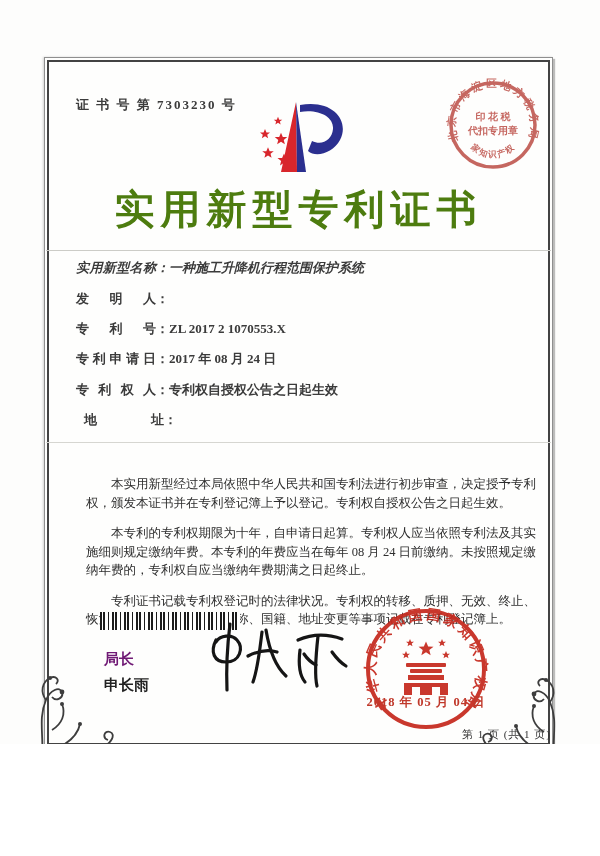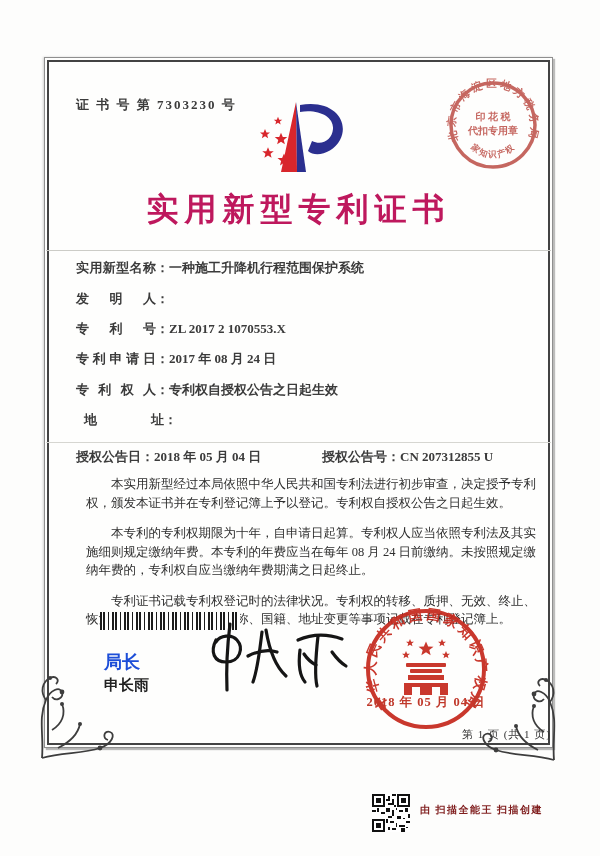--- a/index.html
+++ b/index.html
@@ -1,18 +1,18 @@
 <!DOCTYPE html>
 <html><head>
 <meta charset="utf-8">
 <style>
   * { margin:0; padding:0; box-sizing:border-box; }
   html,body { background:#ffffff; }
   #canvas {
-    position:relative; width:600px; height:856px;
+    position:relative; width:600px; height:744px;
     background:#fdfdfc; overflow:hidden;
     font-family:"Liberation Serif","DejaVu Serif",serif;
     color:#3a3a3a;
   }
   
   .frame {
     position:absolute; left:44px; top:57px; width:509px; height:691px;
     border:1px solid #8f8f8f;
     box-shadow:2px 2px 1px rgba(70,70,70,.35), -1px 0 2px rgba(90,90,90,.25);
     background:#fefefd;
@@ -20,22 +20,22 @@
   .frame-inner { position:absolute; inset:2px; border:2px solid #434343; }
   .fold-line { position:absolute; left:46px; width:505px; height:1px; background:#ccccc7; }
   
   .cert-no {
     position:absolute; left:76px; top:96px;
     font-size:13px; font-weight:700; letter-spacing:2px; color:#3c3c3c;
   }
   .logo { position:absolute; left:253px; top:96px; width:94px; height:84px; }
   .tax-seal { position:absolute; left:438px; top:70px; width:110px; height:110px; opacity:.8; }
   .title {
-    position:absolute; left:46px; top:188px; width:505px; text-align:center;
-    font-size:32px; font-weight:700; letter-spacing:6px; color:#be185d;
+    position:absolute; left:46px; top:182px; width:505px; text-align:center;
+    font-size:40px; font-weight:700; letter-spacing:6px; color:#4d7c0f;
   }
   
   .field-row { position:absolute; left:76px; width:476px; display:flex; font-size:13px; font-weight:700; color:#3b3b3b; line-height:17px; }
   .field-label { display:inline-block; width:80px; text-align:justify; text-align-last:justify; flex:0 0 80px; }
   .field-colon { flex:0 0 12px; }
   .field-value { flex:1; }
   .grant-row { position:absolute; left:76px; top:448px; width:476px; display:flex; font-size:13px; font-weight:700; color:#3b3b3b; }
   .grant-left { width:246px; flex:0 0 246px; }
   
   .body-text {
@@ -43,21 +43,21 @@
     font-size:12.5px; line-height:18.5px; color:#2e2e2e; font-weight:500;
   }
   .body-text p { text-indent:2em; margin:12px; }
   
   .barcode {
     position:absolute; left:100px; top:612px; width:140px; height:18px;
     background:repeating-linear-gradient(90deg,
       #1c1c1c 0 2px, #fff 2px 3px, #1c1c1c 3px 5px, #fff 5px 8px,
       #1c1c1c 8px 9px, #fff 9px 12px);
   }
-  .director-title { position:absolute; left:104px; top:650px; font-family:"Liberation Sans","DejaVu Sans",sans-serif; font-size:18px; font-weight:700; color:#1d4ed8; }
+  .director-title { position:absolute; left:104px; top:650px; font-family:"Liberation Sans","DejaVu Sans",sans-serif; font-size:15px; font-weight:700; color:#701a75; }
   .director-name  { position:absolute; left:104px; top:676px; font-family:"Liberation Sans","DejaVu Sans",sans-serif; font-size:15px; font-weight:700; color:#222; }
   .signature { position:absolute; left:200px; top:616px; width:170px; height:84px; }
   .office-seal { position:absolute; left:356px; top:601px; width:140px; height:140px; opacity:.92; }
   .seal-date {
     position:absolute; left:356px; top:694px; width:140px; text-align:center;
     color:#c0392b; font-size:12.5px; font-weight:700; letter-spacing:1px;
   }
   .page-footer { position:absolute; left:46px; top:727px; width:505px; text-align:right; font-size:11px; color:#333; letter-spacing:1px; }
   .ornament { position:absolute; width:108px; height:108px; }
   .ornament.left { left:28px; top:658px; }
@@ -108,21 +108,21 @@
     </text>
     <text font-size="8.5" font-weight="700" fill="#b8423a" letter-spacing="1.5">
       <textPath href="#taxBot" startOffset="50%" text-anchor="middle">国家知识产权局</textPath>
     </text>
     <text x="55" y="50" text-anchor="middle" font-size="10" font-weight="700" fill="#b8423a">印 花 税</text>
     <text x="55" y="64" text-anchor="middle" font-size="10" font-weight="700" fill="#b8423a">代扣专用章</text>
   </svg>
 
   <div class="title">实用新型专利证书</div>
 
-  <div class="field-row" style="top:259px;">
+  <div class="field-row" style="top:259px;font-style:italic;">
     <span class="field-label">实用新型名称</span>
       <span class="field-colon">：</span>
       <span class="field-value">一种施工升降机行程范围保护系统</span>
   </div>
   <div class="field-row" style="top:290px;">
     <span class="field-label">发明人</span>
       <span class="field-colon">：</span>
   </div>
   <div class="field-row" style="top:320px;">
     <span class="field-label">专利号</span>
@@ -137,24 +137,20 @@
   <div class="field-row" style="top:381px;">
     <span class="field-label">专利权人</span>
       <span class="field-colon">：</span>
       <span class="field-value">专利权自授权公告之日起生效</span>
   </div>
   <div class="field-row" style="top:411px;margin-left:8px;">
     <span class="field-label">地址</span>
       <span class="field-colon">：</span>
   </div>
 
-  <div class="grant-row">
-    <span class="grant-left"><span>授权公告日</span><span>：</span><span>2018 年 05 月 04 日</span></span>
-    <span><span>授权公告号</span><span>：</span><span>CN 207312855 U</span></span>
-  </div>
 
   <div class="body-text">
     <p>本实用新型经过本局依照中华人民共和国专利法进行初步审查，决定授予专利权，颁发本证书并在专利登记簿上予以登记。专利权自授权公告之日起生效。</p>
     <p>本专利的专利权期限为十年，自申请日起算。专利权人应当依照专利法及其实施细则规定缴纳年费。本专利的年费应当在每年 08 月 24 日前缴纳。未按照规定缴纳年费的，专利权自应当缴纳年费期满之日起终止。</p>
     <p>专利证书记载专利权登记时的法律状况。专利权的转移、质押、无效、终止、恢复和专利权人的姓名或名称、国籍、地址变更等事项记载在专利登记簿上。</p>
   </div>
 
   <div class="barcode"></div>
 
   <div class="director-title">局长</div>

